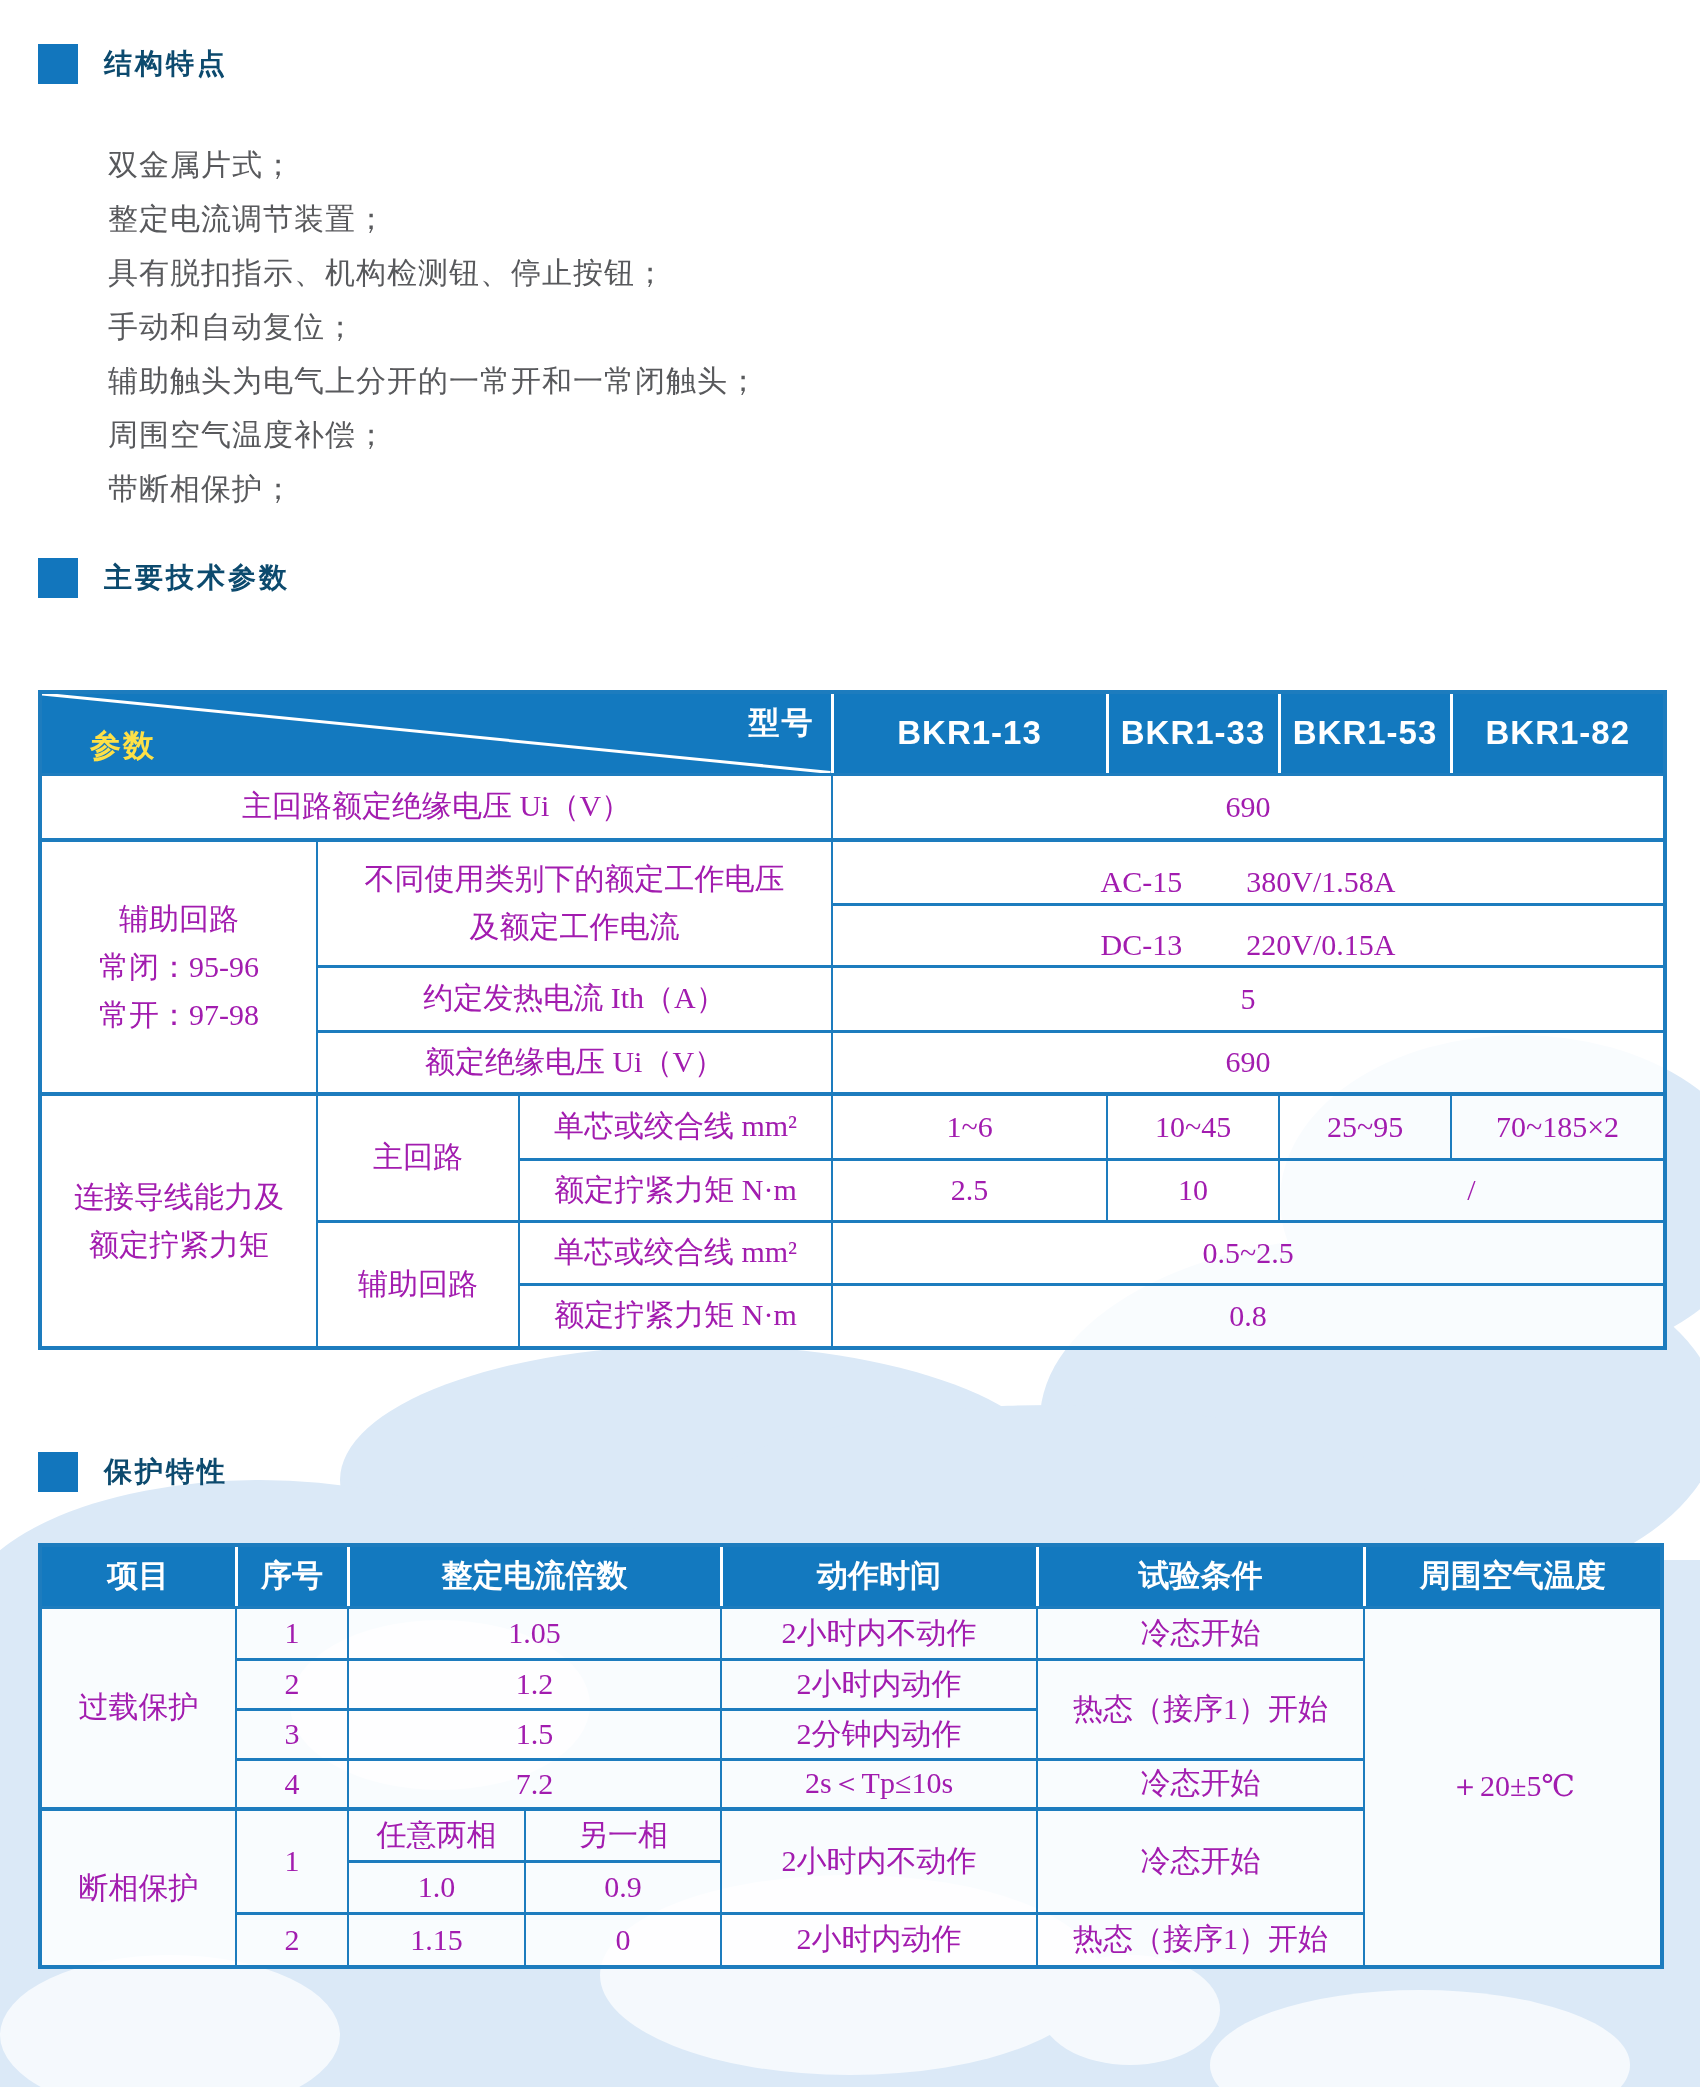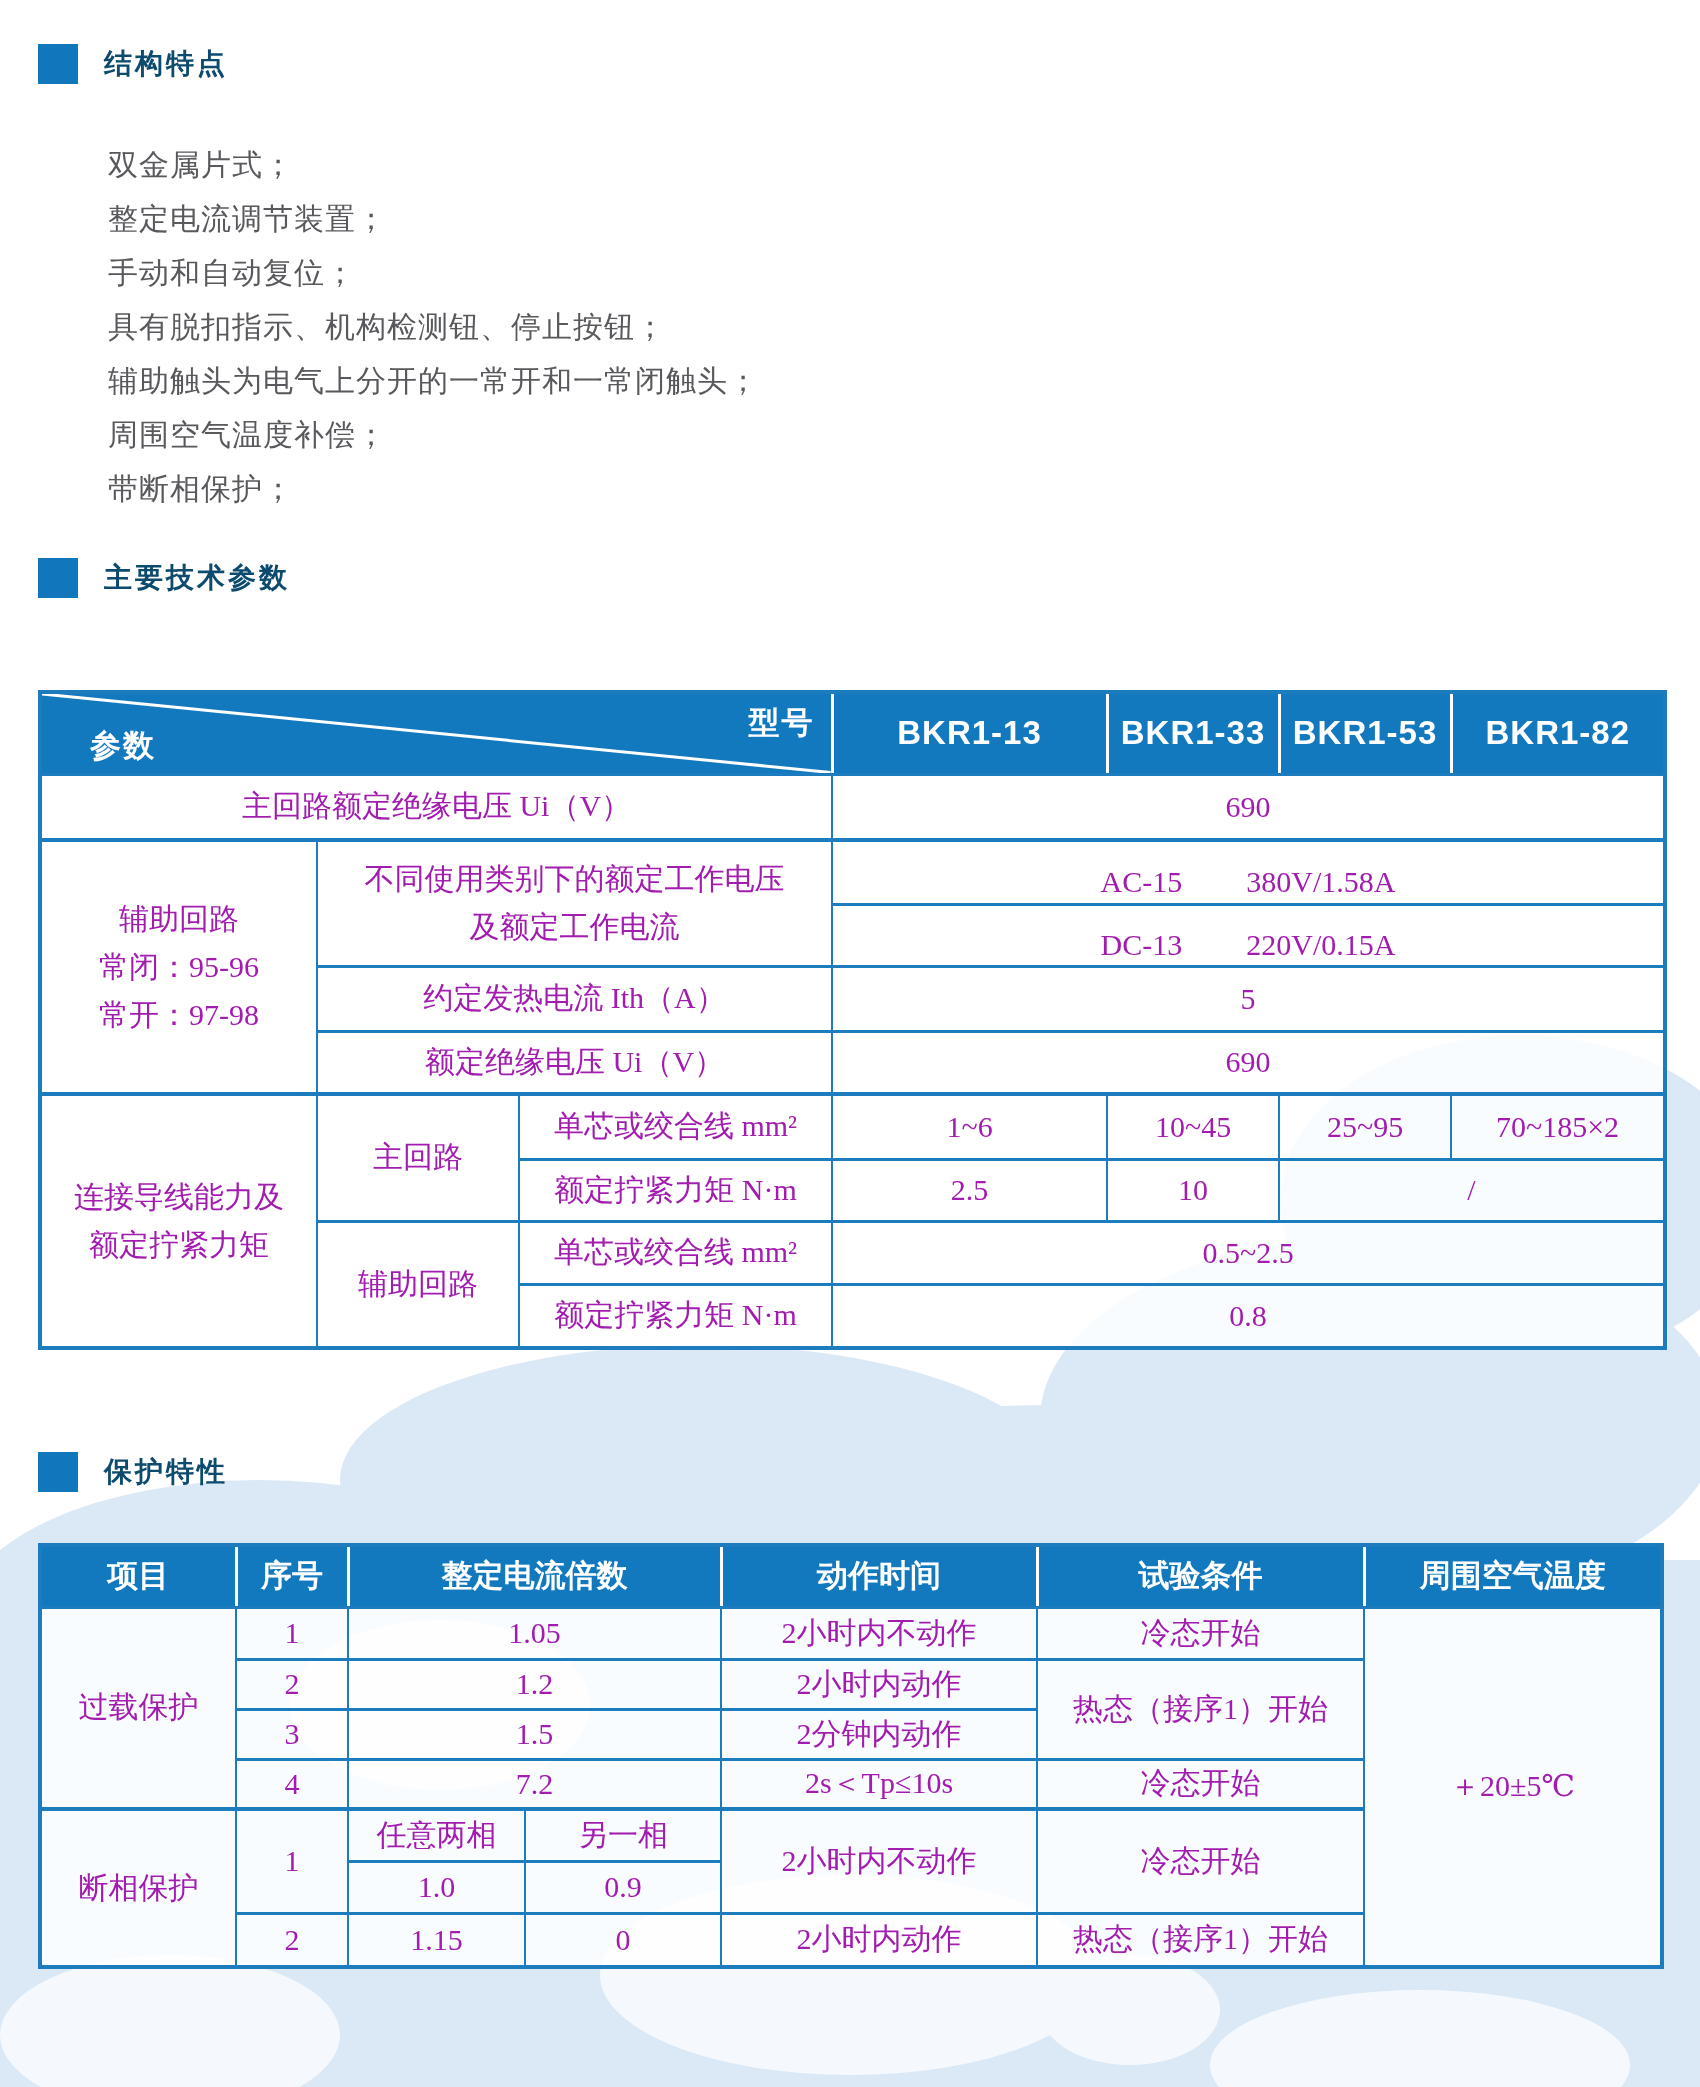--- a/index.html
+++ b/index.html
@@ -40,21 +40,21 @@
   }
   th.sep { border-right:3px solid #ffffff; }
   tr.g td { border-top-width:4px; }
 
   
   .t1 { top:690px; width:1625px; border:4px solid #1d7cbe; }
   .t1 th.model { font-size:33px; letter-spacing:1px; }
   th.corner { position:relative; padding:0; }
   .corner-svg { position:absolute; inset:0; width:100%; height:100%; display:block; }
   .corner-top { position:absolute; top:8px; right:16px; font-size:31px; font-weight:bold; color:#fff; letter-spacing:2px; }
-  .corner-bottom { position:absolute; bottom:6px; left:48px; font-size:31px; font-weight:bold; color:#ffffff; letter-spacing:2px; }
+  .corner-bottom { position:absolute; bottom:6px; left:48px; font-size:31px; font-weight:bold; color:#fde047; letter-spacing:2px; }
   .duty { display:flex; justify-content:center; gap:64px;margin-top:20px; }
   .stack div { line-height:48px; }
 
   
   .t2 { top:1543px; width:1622px; border:4px solid #1d7cbe; }
   tr.phase-start td { border-top-width:4px; }
   .t2 th { border-bottom-width:3px; }
 </style>
 </head>
 <body>
@@ -79,22 +79,22 @@
 
 <div class="content">
 
   <div class="section-header" id="sec-features">
     <div class="bullet"></div>
     <div class="section-title">结构特点</div>
   </div>
   <ul class="features">
     <li>双金属片式；</li>
     <li>整定电流调节装置；</li>
+    <li>具有脱扣指示、机构检测钮、停止按钮；</li>
     <li>手动和自动复位；</li>
-    <li>具有脱扣指示、机构检测钮、停止按钮；</li>
     <li>辅助触头为电气上分开的一常开和一常闭触头；</li>
     <li>周围空气温度补偿；</li>
     <li>带断相保护；</li>
   </ul>
 
   <div class="section-header" id="sec-params">
     <div class="bullet"></div>
     <div class="section-title">主要技术参数</div>
   </div>
 

